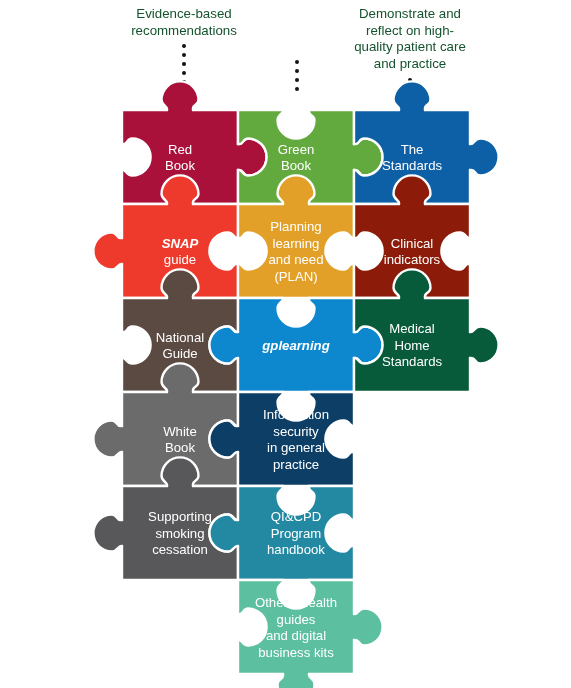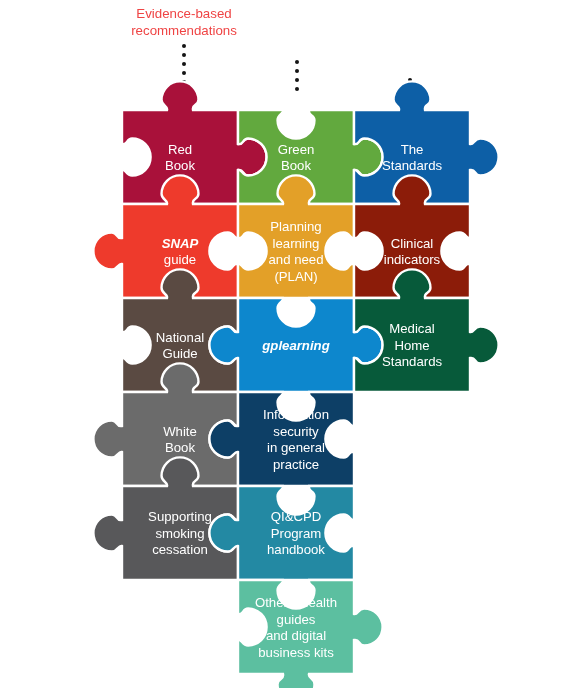--- a/index.html
+++ b/index.html
@@ -16,21 +16,21 @@
     position: relative;
   }
   #stage {
     position: relative;
     width: 571px;
     height: 688px;
   }
   .caption {
     position: absolute;
     text-align: center;
-    color: #ef4444;
+    color: #14532d;
     font-size: 13.3px;
     line-height: 16.5px;
     font-family: "Liberation Sans", sans-serif;
   }
   #caption-0 { left: 118px; top: 6px;  width: 132px; }
   #caption-1 { left: 240px; top: 6px;  width: 115px; }
   #caption-2 { left: 350px; top: 6px;  width: 120px; }
 
   .dotline {
     position: absolute;
@@ -61,20 +61,21 @@
     pointer-events: none;
   }
   .piece-path { stroke: #ffffff; stroke-width: 2.4; }
 </style>
 </head>
 <body>
 
 <div id="stage">
 
   <div class="caption" id="caption-0">Evidence-based recommendations</div>
+  <div class="caption" id="caption-2">Demonstrate and reflect on high-quality patient care and practice</div>
 
   <div class="dotline" id="dots-0">
       <i></i>
       <i></i>
       <i></i>
       <i></i>
       <i></i>
     </div>
   <div class="dotline" id="dots-1">
       <i></i>

